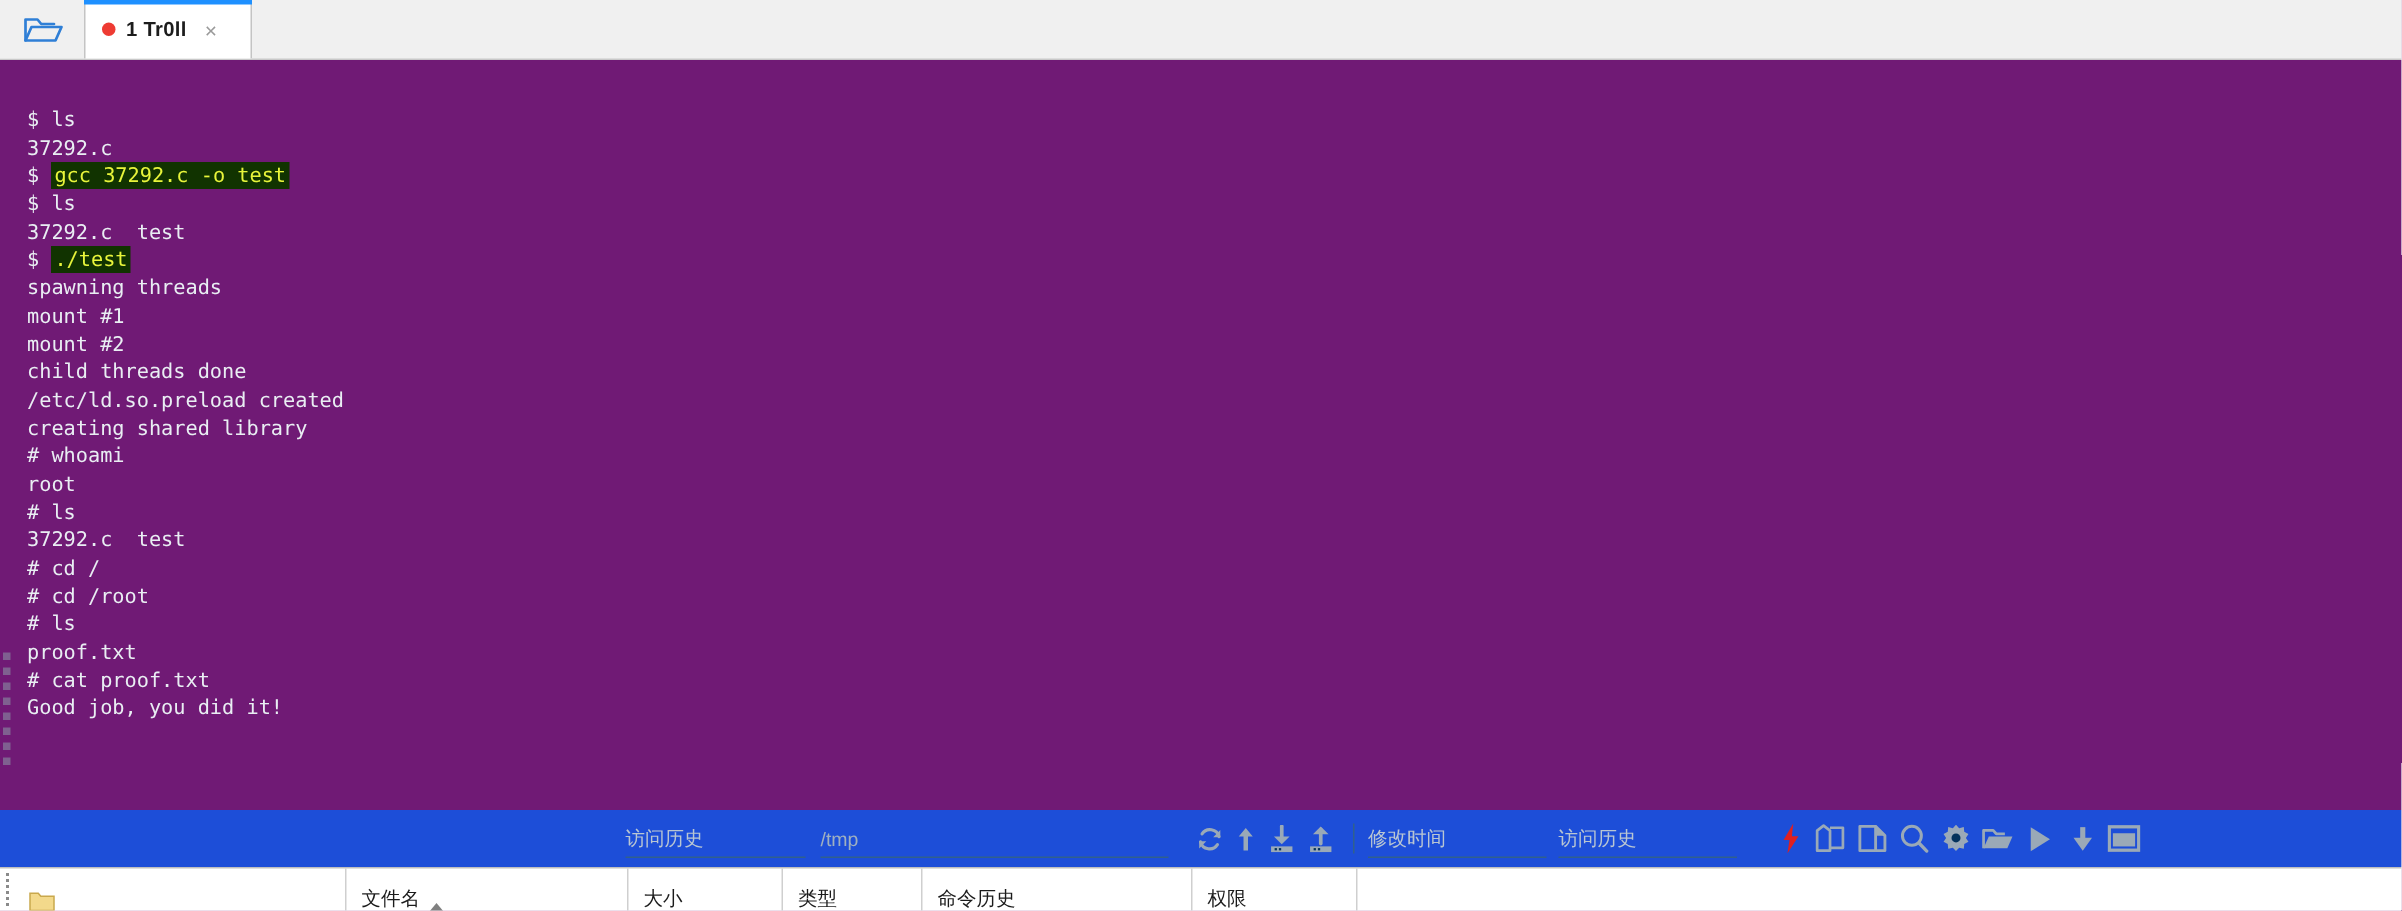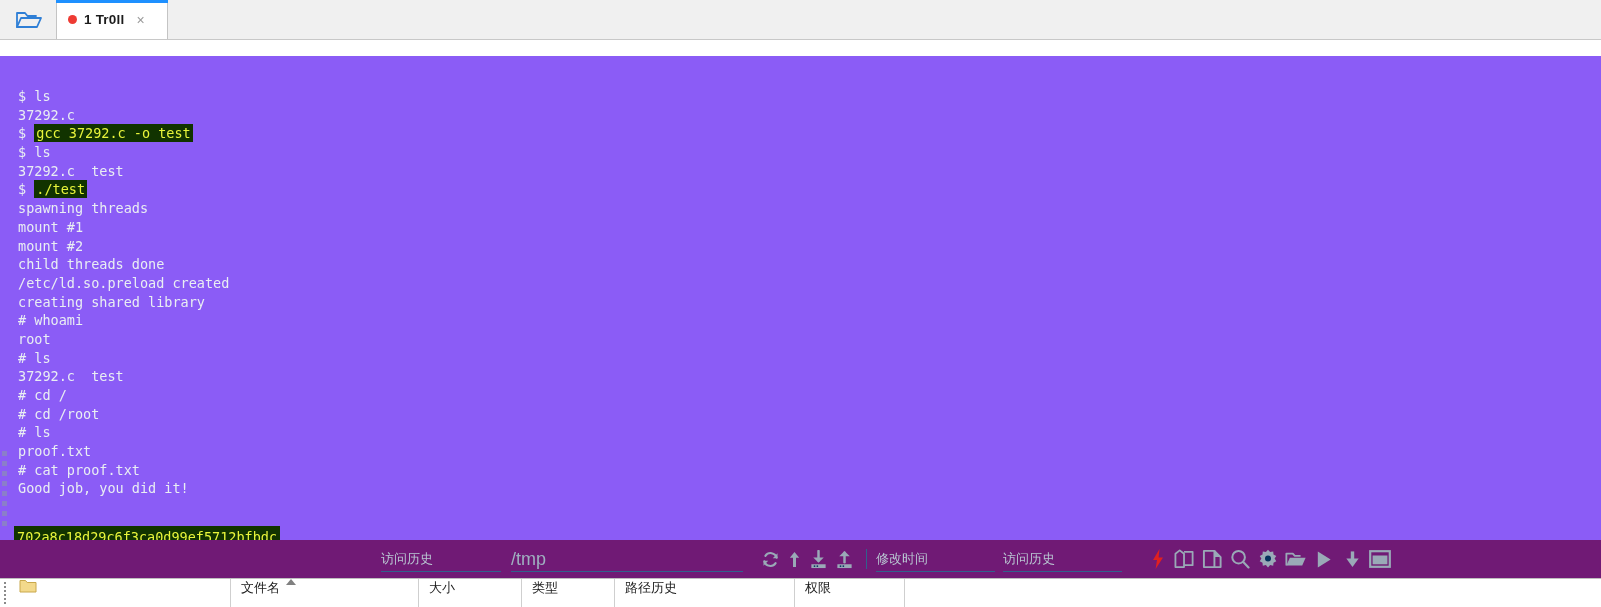--- a/index.html
+++ b/index.html
@@ -84,23 +84,22 @@
     line-height: 1;
     cursor: pointer;
   }
 
   
   .terminal {
     position: absolute;
     left: 0; top: 40px;
     width: 1601px;
     height: 500px;
-    background: #8b5cf6;
+    background: #701a75;
     overflow: hidden;
-    margin-top: 16px;
   }
 
   .term-scroll-track {
     position: absolute;
     left: 2px;
     top: 395px;
     width: 6px;
     height: 82px;
   }
   .term-scroll-track i {
@@ -140,23 +139,24 @@
     padding: 2px 3px;
     white-space: pre;
   }
 
   
   .toolbar {
     position: absolute;
     left: 0; top: 540px;
     width: 1601px;
     height: 38px;
-    background: #701a75;
-    display: flex;
-    align-items: center;
+    background: #1d4ed8;
+    display: flex;
+    align-items: center;
+    padding-left: 36px;
   }
 
   .tb-label {
     font-size: 13px;
     color: #b9c6d2;
     font-family: "Liberation Sans", sans-serif;
     white-space: nowrap;
   }
 
   .tb-field {
@@ -166,21 +166,21 @@
     align-items: center;
   }
   .tb-field::after {
     content: "";
     position: absolute;
     left: 0; right: 0; bottom: 0;
     height: 1px;
     background: #31608c;
   }
   .tb-value {
-    font-size: 18px;
+    font-size: 13px;
     color: #9fb0c0;
     font-family: "Liberation Sans", sans-serif;
     white-space: nowrap;
   }
 
   .tb-sep {
     width: 1px;
     height: 20px;
     background: #31608c;
     margin: 0 9px;
@@ -201,21 +201,21 @@
     width: 1601px;
     height: 29px;
     background: #ffffff;
     border-top: 1px solid #bfbfbf;
     display: flex;
     align-items: center;
   }
   .bp-cell {
     height: 29px;
     display: flex;
-    align-items: flex-start;
+    align-items: flex-end;
     padding: 0 10px;
     border-right: 1px solid #cfcfcf;
     font-size: 13px;
     color: #1b1b1b;
     white-space: nowrap;
     overflow: hidden;
   }
   .bp-cell.nob { border-right: none; }
   .bp-dots {
     width: 9px;
@@ -268,21 +268,20 @@
         <i></i>
         <i></i>
         <i></i>
         <i></i>
         <i></i>
         <i></i>
     </div>
 
     <div class="term-body" id="term-body"><div class="term-line">$ ls</div><div class="term-line">37292.c</div><div class="term-line"><span>$ </span><span class="hl">gcc 37292.c -o test</span></div><div class="term-line">$ ls</div><div class="term-line">37292.c  test</div><div class="term-line"><span>$ </span><span class="hl">./test</span></div><div class="term-line">spawning threads</div><div class="term-line">mount #1</div><div class="term-line">mount #2</div><div class="term-line">child threads done</div><div class="term-line">/etc/ld.so.preload created</div><div class="term-line">creating shared library</div><div class="term-line"># whoami</div><div class="term-line">root</div><div class="term-line"># ls</div><div class="term-line">37292.c  test</div><div class="term-line"># cd /</div><div class="term-line"># cd /root</div><div class="term-line"># ls</div><div class="term-line">proof.txt</div><div class="term-line"># cat proof.txt</div><div class="term-line">Good job, you did it!</div></div>
 
-    <div class="hash-line">702a8c18d29c6f3ca0d99ef5712bfbdc</div>
   </div>
 
   <div class="toolbar">
 
     <div style="width:381px"></div>
 
     <div class="tb-field" style="width:120px">
       <span class="tb-label">访问历史</span>
     </div>
 
@@ -425,20 +424,20 @@
       <span>文件名</span>
       <span class="sort-arrow"></span>
     </div>
     <div class="bp-cell" style="width:103px">
       <span>大小</span>
     </div>
     <div class="bp-cell" style="width:93px">
       <span>类型</span>
     </div>
     <div class="bp-cell" style="width:180px">
-      <span>路径历史</span>
+      <span>命令历史</span>
     </div>
     <div class="bp-cell" style="width:110px">
       <span>权限</span>
     </div>
   </div>
 
 </div>
 
 </body></html>

